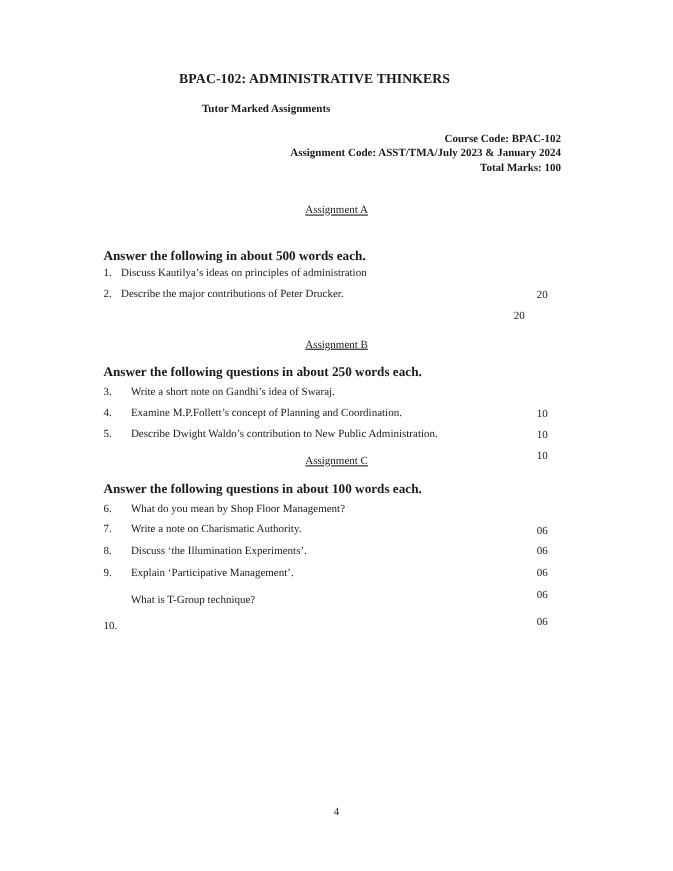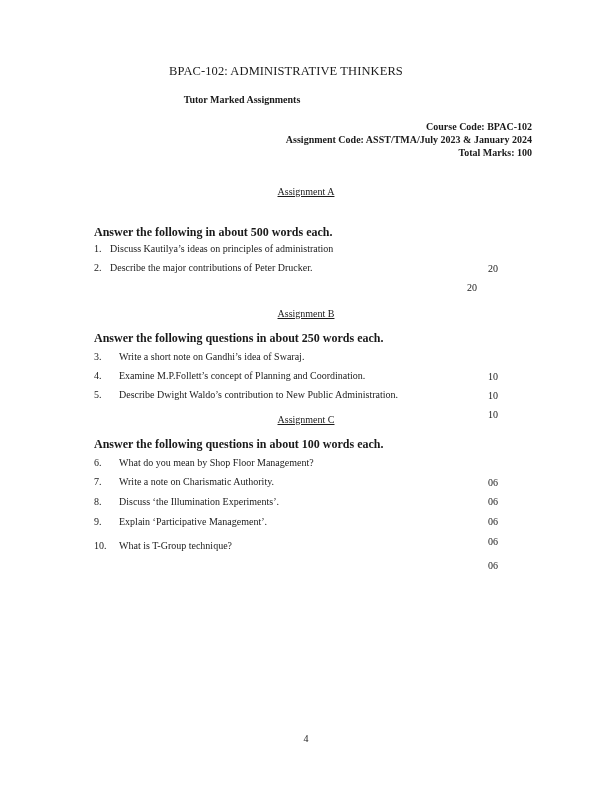--- a/index.html
+++ b/index.html
@@ -2,23 +2,23 @@
 <html><head>
 <meta charset="utf-8">
 <style>
   html, body { margin: 0; padding: 0; background: #ffffff; }
   body {
     width: 612px; height: 792px; position: relative; overflow: hidden;
     font-family: "Liberation Serif", "DejaVu Serif", serif;
     color: #1a1a1a;
   }
   .abs { position: absolute; white-space: nowrap; }
-  .title { left: 0; width: 572px; text-align: center; top: 64px; font-size: 12.5px; font-weight: normal; letter-spacing: 0.1px; }
+  .title { left: 0; width: 572px; text-align: center; top: 64px; font-size: 12.5px; font-weight: bold; letter-spacing: 0.1px; }
   .subtitle { left: 0; width: 484px; text-align: center; top: 94px; font-size: 10px; font-weight: bold; }
-  .meta { right: 80px; text-align: left; font-size: 10px; font-weight: bold; }
+  .meta { right: 102px; text-align: left; font-size: 10px; font-weight: bold; }
   .section-head { left: 0; width: 612px; text-align: center; font-size: 10px; font-weight: normal; text-decoration: underline; }
   .instr { left: 94px; font-size: 12px; font-weight: bold; }
   .qnum { position: absolute; font-size: 10px; }
   .qtext { position: absolute; font-size: 10px; }
   .marks { position: absolute; font-size: 10px; margin-top: 20px; }
   .pageno { left: 0; width: 612px; text-align: center; top: 733px; font-size: 10px; }
 </style>
 </head>
 <body>
 
@@ -81,19 +81,19 @@
     <span class="qnum" style="left:94px; top:496px;">8.</span>
     <span class="qtext" style="left:119px; top:496px;">Discuss ‘the Illumination Experiments’.</span>
     <span class="marks" style="left:488px; top:496px;">06</span>
   </div>
   <div>
     <span class="qnum" style="left:94px; top:516px;">9.</span>
     <span class="qtext" style="left:119px; top:516px;">Explain ‘Participative Management’.</span>
     <span class="marks" style="left:488px; top:516px;">06</span>
   </div>
   <div>
-    <span class="qnum" style="left:94px; top:540px;">10.</span>
+    <span class="qnum" style="left:94px; top:564px;">10.</span>
     <span class="qtext" style="left:119px; top:540px;">What is T-Group technique?</span>
     <span class="marks" style="left:488px; top:540px;">06</span>
   </div>
 
   <div class="abs pageno">4</div>
 </div>
 
 </body></html>

